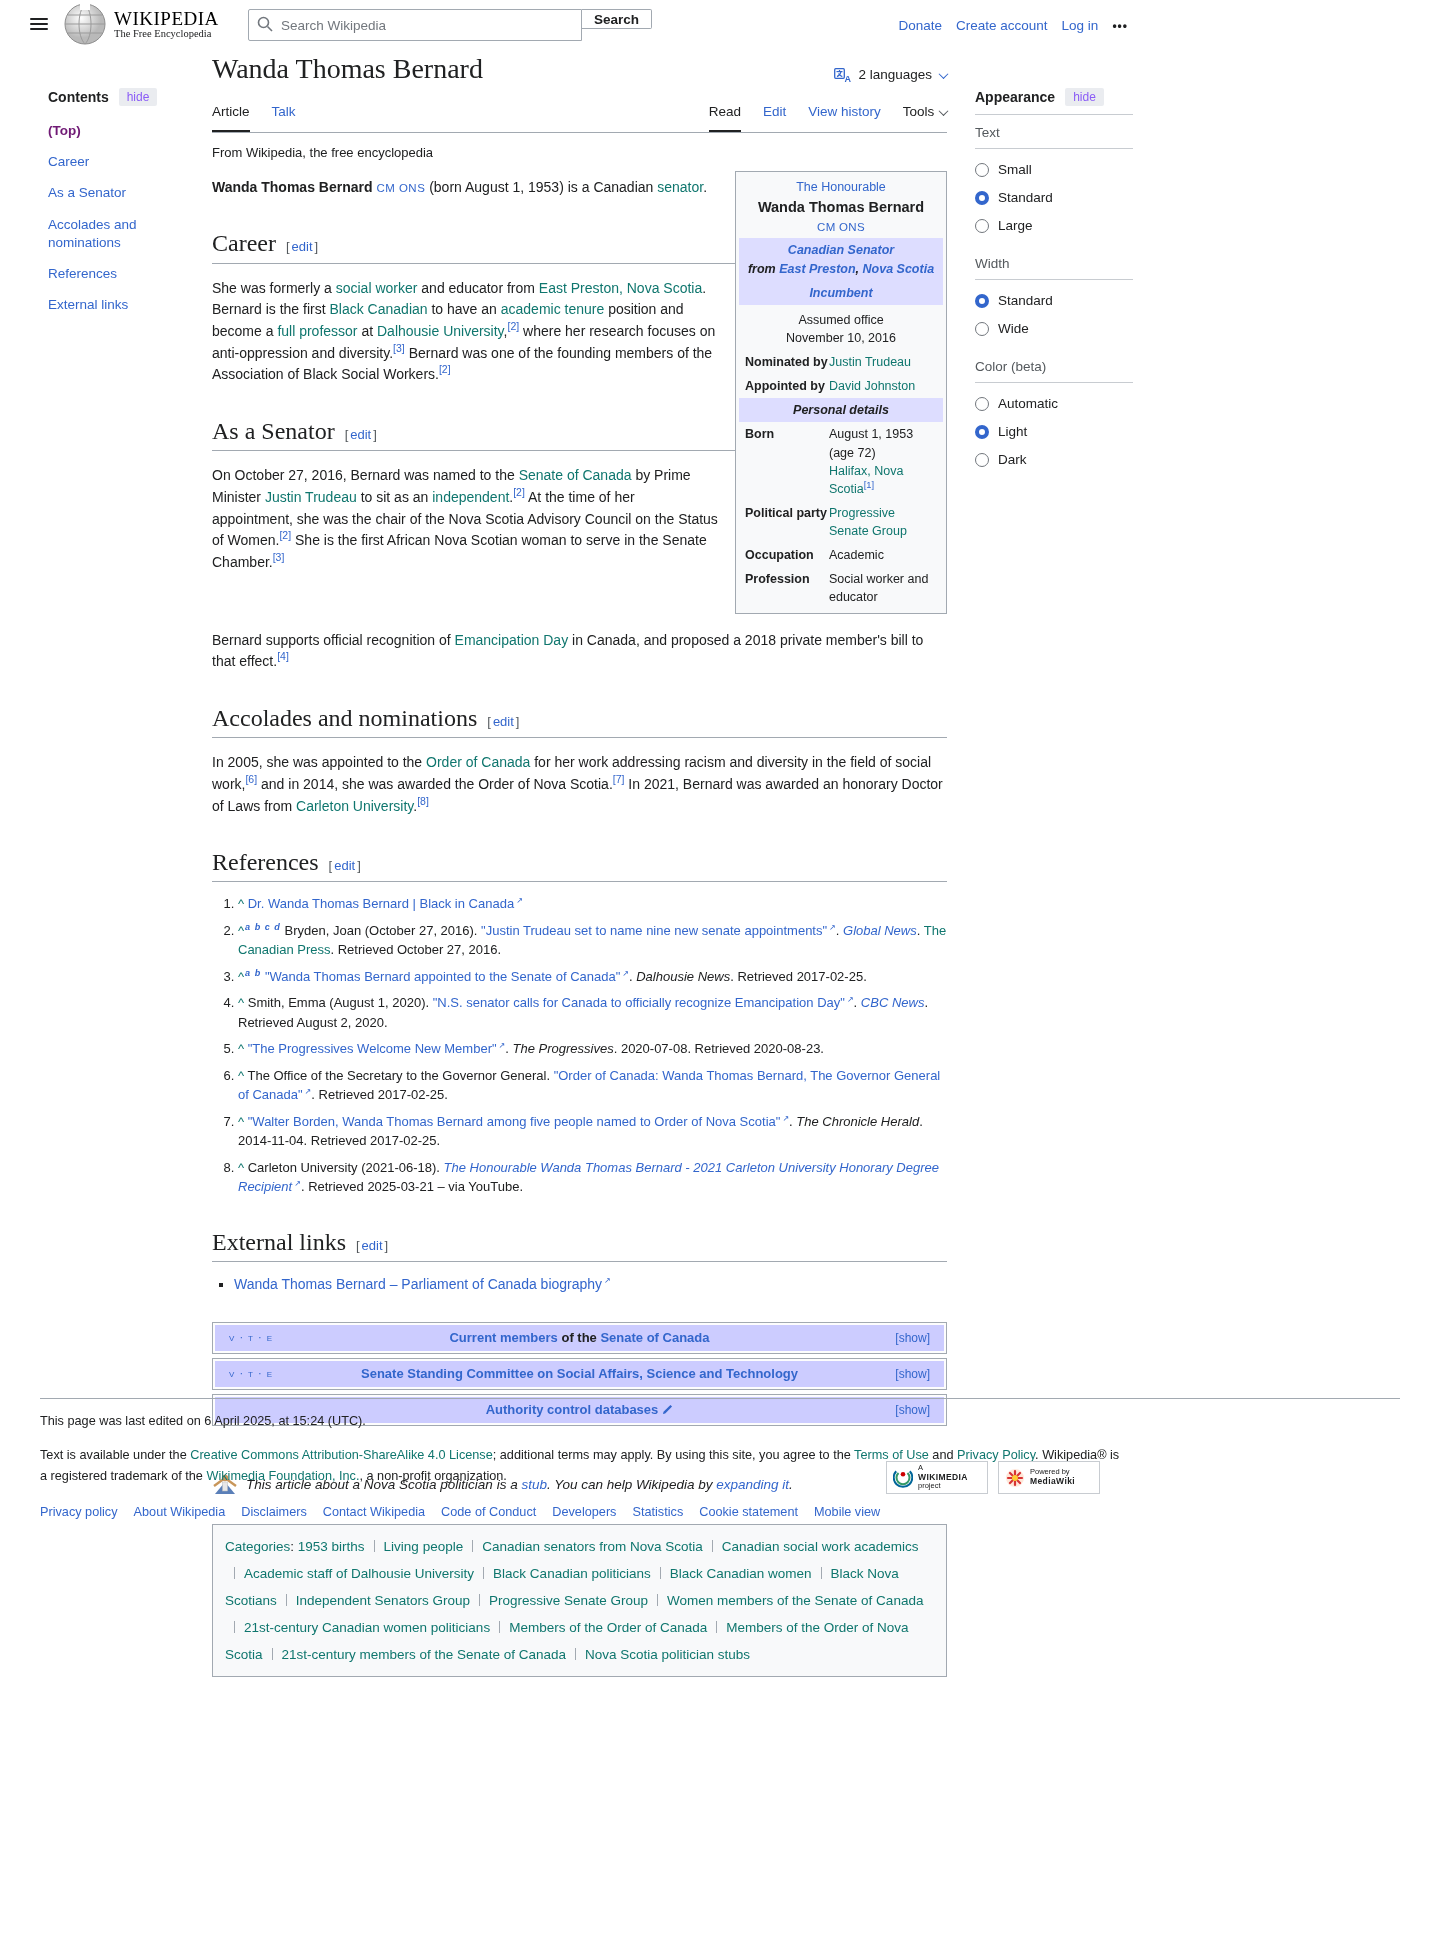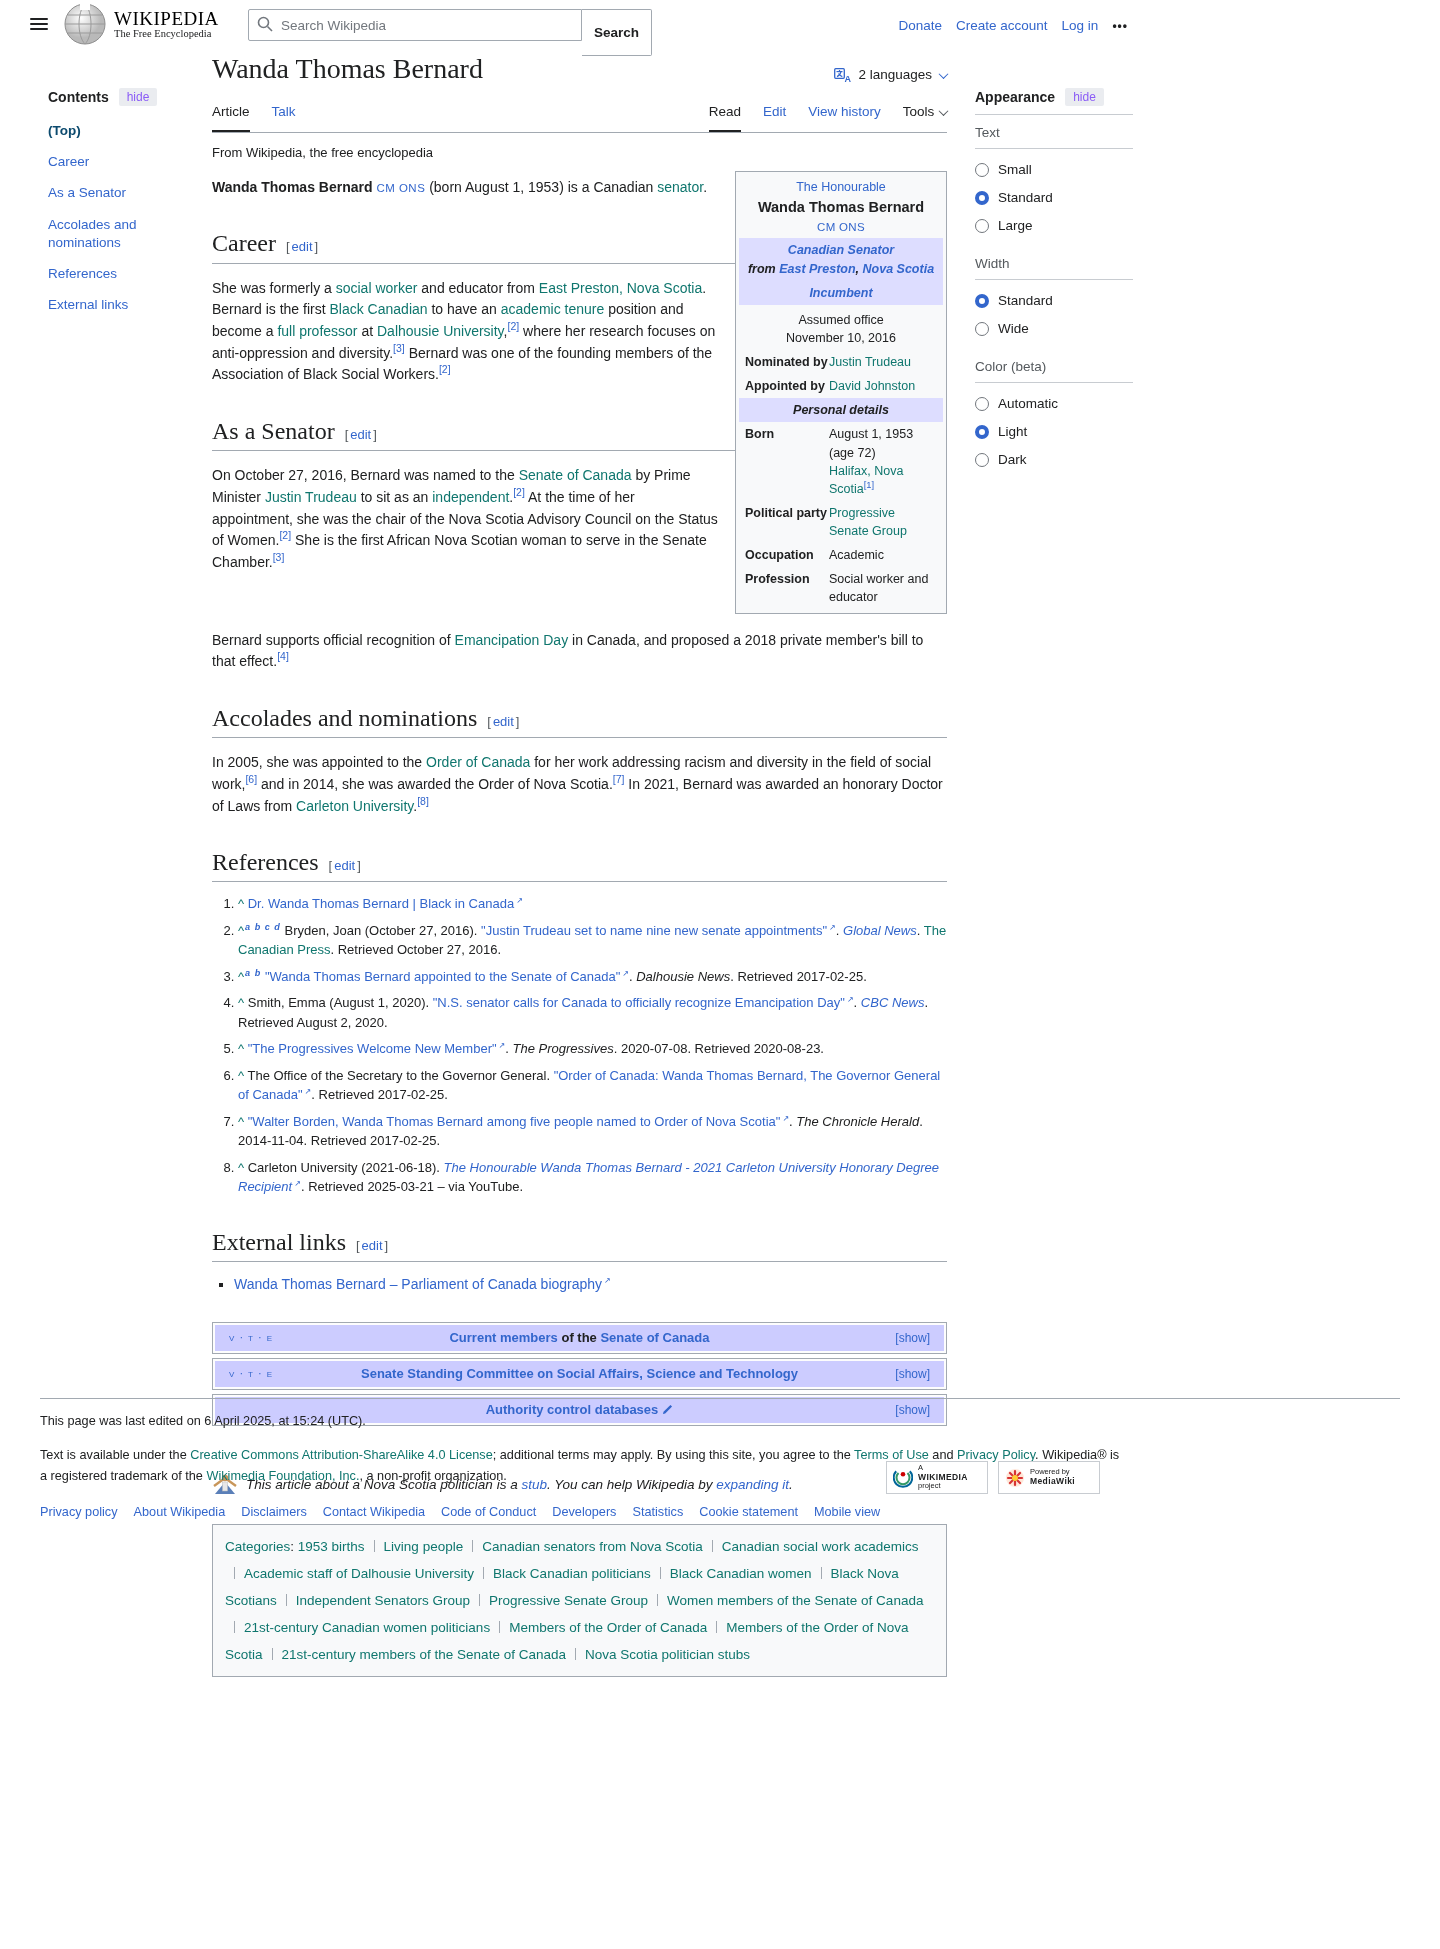--- a/index.html
+++ b/index.html
@@ -17,21 +17,21 @@
   .logo-wrap{position:absolute;left:64px;top:3px;display:flex;align-items:center;gap:8px;cursor:pointer;}
   .logo-text{font-family:"Liberation Serif","DejaVu Serif",serif;line-height:1.05;}
   .logo-title{font-size:19px;letter-spacing:.5px;color:#000;}
   .logo-sub{font-size:10.5px;color:#202122;}
   .search-wrap{position:absolute;left:248px;top:9px;display:flex;}
   .search-box{width:292px;height:30px;border:1px solid #a2a9b1;border-radius:2px 0 0 2px;
     padding:0 8px 0 32px;font-size:13.5px;color:#202122;outline:none;
     font-family:"Liberation Sans","DejaVu Sans",sans-serif;}
   .search-box::placeholder{color:#72777d;}
   .search-icon{position:absolute;left:9px;top:7px;}
-  .search-btn{height:47px;border:1px solid #a2a9b1;border-left:none;background:#fff;
+  .search-btn{height:20px;border:1px solid #a2a9b1;border-left:none;background:#fff;
     font-size:13.5px;font-weight:bold;color:#202122;padding:0 12px;border-radius:0 2px 2px 0;cursor:pointer;
     font-family:"Liberation Sans","DejaVu Sans",sans-serif;}
   .header-right{position:absolute;right:312px;top:18px;display:flex;gap:14px;font-size:13.5px;align-items:center;margin-left:12px;}
   .ellipsis{color:#202122;font-weight:bold;letter-spacing:1px;cursor:pointer;font-size:12px;}
   
   .toc{position:absolute;left:48px;top:88px;width:152px;font-size:13.5px;}
   .toc-head{display:flex;align-items:center;gap:10px;}
   .toc-title{font-weight:bold;font-size:14px;}
   .pill-btn{background:#eaecf0;border-radius:2px;padding:2px 8px;font-size:12px;color:#8b5cf6;cursor:pointer;}
   .toc-items{margin-top:16px;}
@@ -159,21 +159,21 @@
     <span class="ellipsis">•••</span>
   </div>
 </div>
 
 <div class="toc">
   <div class="toc-head">
     <span class="toc-title">Contents</span>
     <span class="pill-btn">hide</span>
   </div>
   <div class="toc-items">
-    <a class="toc-item top" style="color:#0c4a6e;">(Top)</a>
+    <a class="toc-item top" style="color:#701a75;">(Top)</a>
     <a class="toc-item">Career</a>
     <a class="toc-item">As a Senator</a>
     <a class="toc-item">Accolades and nominations</a>
     <a class="toc-item">References</a>
     <a class="toc-item">External links</a>
   </div>
 </div>
 
 <div class="appearance">
   <div class="app-head">

